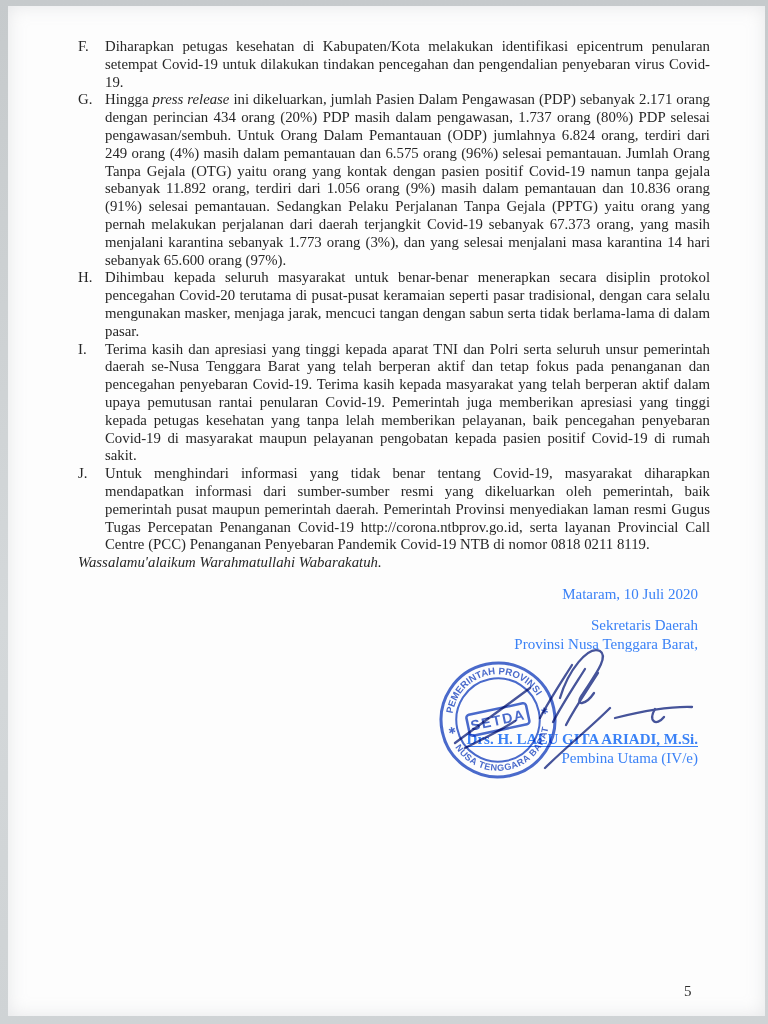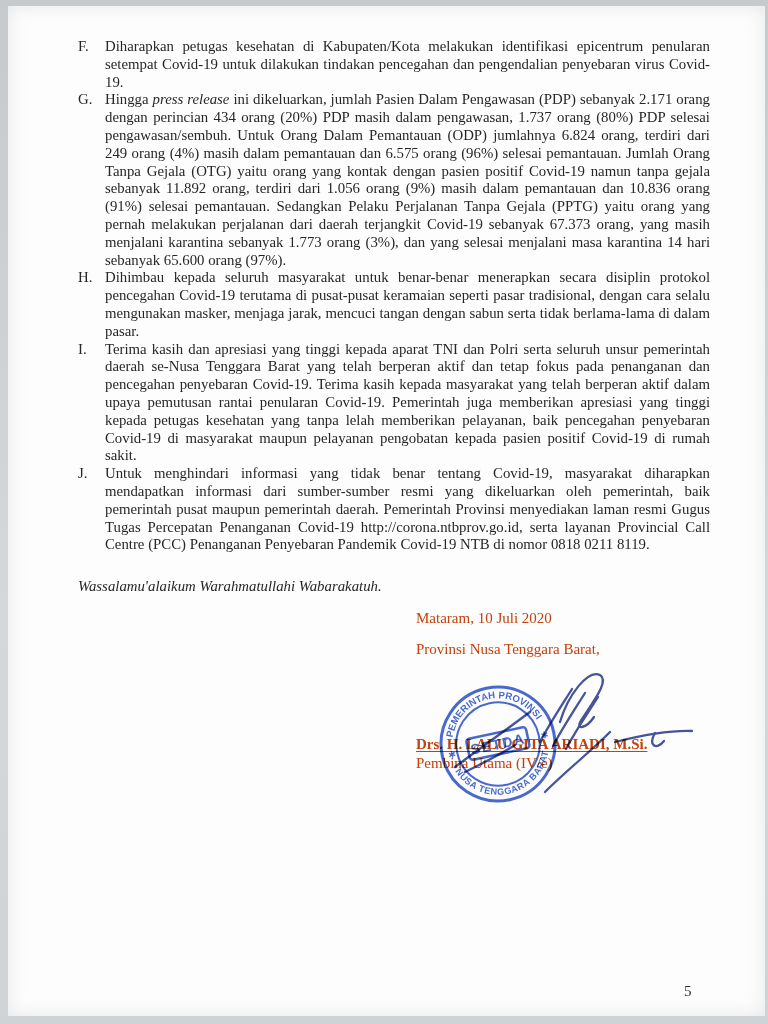--- a/index.html
+++ b/index.html
@@ -39,32 +39,32 @@
   .item-marker {
     flex: none;
     width: 27px;
   }
   .item-text {
     flex: 1;
     text-align: justify;
   }
   .item-text em { }
   .closing {
-    margin-top: 24px;
+    margin-top: 0;
     font-style: italic;
   }
   .sig-col {
     position: relative;
     width: 282px;
     margin-left: 338px;
     margin-top: 13px;
-    text-align: left;
+    text-align: right;
     font-size: 15px;
     line-height: 19px;
-    color: #c2410c;
+    color: #3b82f6;
   }
   .date-line { margin-bottom: 12px; }
   .stamp-space { height: 76px; }
   .signatory-name {
     font-weight: bold;
     text-decoration: underline;
     text-underline-offset: 2px;
     white-space: nowrap;
   }
   .stamp-wrap {
@@ -108,37 +108,38 @@
         <div class="item-text">Diharapkan petugas kesehatan di Kabupaten/Kota melakukan identifikasi epicentrum penularan setempat Covid-19 untuk dilakukan tindakan pencegahan dan pengendalian penyebaran virus Covid-19.</div>
       </div>
 
       <div class="item">
         <span class="item-marker">G.</span>
         <div class="item-text"><span>Hingga </span><em>press release</em><span> ini dikeluarkan, jumlah Pasien Dalam Pengawasan (PDP) sebanyak 2.171 orang dengan perincian 434 orang (20%) PDP masih dalam pengawasan, 1.737 orang (80%) PDP selesai pengawasan/sembuh. Untuk Orang Dalam Pemantauan (ODP) jumlahnya 6.824 orang, terdiri dari 249 orang (4%) masih dalam pemantauan dan 6.575 orang (96%) selesai pemantauan. Jumlah Orang Tanpa Gejala (OTG) yaitu orang yang kontak dengan pasien positif Covid-19 namun tanpa gejala sebanyak 11.892 orang, terdiri dari 1.056 orang (9%) masih dalam pemantauan dan 10.836 orang (91%) selesai pemantauan. Sedangkan Pelaku Perjalanan Tanpa Gejala (PPTG) yaitu orang yang pernah melakukan perjalanan dari daerah terjangkit Covid-19 sebanyak 67.373 orang, yang masih menjalani karantina sebanyak 1.773 orang (3%), dan yang selesai menjalani masa karantina 14 hari sebanyak 65.600 orang (97%).</span></div>
       </div>
 
       <div class="item">
         <span class="item-marker">H.</span>
-        <div class="item-text">Dihimbau kepada seluruh masyarakat untuk benar-benar menerapkan secara disiplin protokol pencegahan Covid-19 terutama di pusat-pusat keramaian seperti pasar tradisional, dengan cara selalu mengunakan masker, menjaga jarak, mencuci tangan dengan sabun serta tidak berlama-lama di dalam pasar.</div>
+        <div class="item-text">Dihimbau kepada seluruh masyarakat untuk benar-benar menerapkan secara disiplin protokol pencegahan Covid-20 terutama di pusat-pusat keramaian seperti pasar tradisional, dengan cara selalu mengunakan masker, menjaga jarak, mencuci tangan dengan sabun serta tidak berlama-lama di dalam pasar.</div>
       </div>
 
       <div class="item">
         <span class="item-marker">I.</span>
         <div class="item-text">Terima kasih dan apresiasi yang tinggi kepada aparat TNI dan Polri serta seluruh unsur pemerintah daerah se-Nusa Tenggara Barat yang telah berperan aktif dan tetap fokus pada penanganan dan pencegahan penyebaran Covid-19. Terima kasih kepada masyarakat yang telah berperan aktif dalam upaya pemutusan rantai penularan Covid-19. Pemerintah juga memberikan apresiasi yang tinggi kepada petugas kesehatan yang tanpa lelah memberikan pelayanan, baik pencegahan penyebaran Covid-19 di masyarakat maupun pelayanan pengobatan kepada pasien positif Covid-19 di rumah sakit.</div>
       </div>
 
       <div class="item">
         <span class="item-marker">J.</span>
         <div class="item-text">Untuk menghindari informasi yang tidak benar tentang Covid-19, masyarakat diharapkan mendapatkan informasi dari sumber-sumber resmi yang dikeluarkan oleh pemerintah, baik pemerintah pusat maupun pemerintah daerah. Pemerintah Provinsi menyediakan laman resmi Gugus Tugas Percepatan Penanganan Covid-19 http://corona.ntbprov.go.id, serta layanan Provincial Call Centre (PCC) Penanganan Penyebaran Pandemik Covid-19 NTB di nomor 0818 0211 8119.</div>
       </div>
 
       <div class="closing">Wassalamu'alaikum Warahmatullahi Wabarakatuh.</div>
 
       <div class="sig-col">
         <div class="date-line">Mataram, 10 Juli 2020</div>
+        <div>Sekretaris Daerah</div>
         <div>Provinsi Nusa Tenggara Barat,</div>
 
         <div class="stamp-space"></div>
 
         <div class="signatory-name">Drs. H. LALU GITA ARIADI, M.Si.</div>
         <div>Pembina Utama (IV/e)</div>
 
         <div class="stamp-wrap">
           <svg viewBox="0 0 120 120" width="122" height="122">
             <circle cx="60" cy="60" r="56" fill="none" stroke-width="3" stroke="#3a5ec9"></circle>

